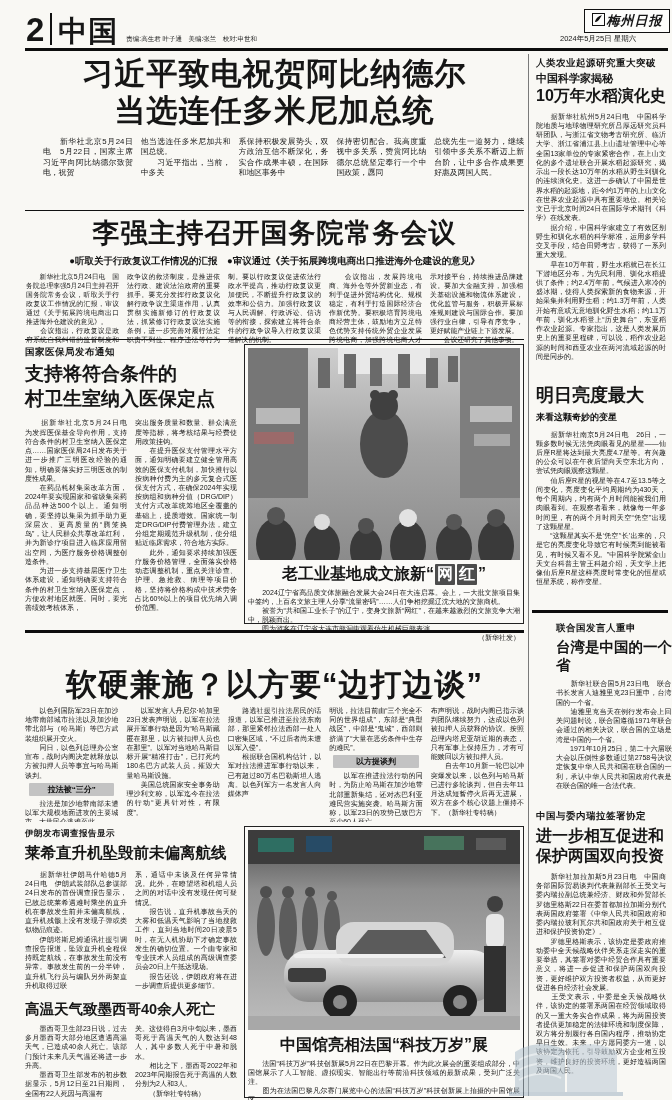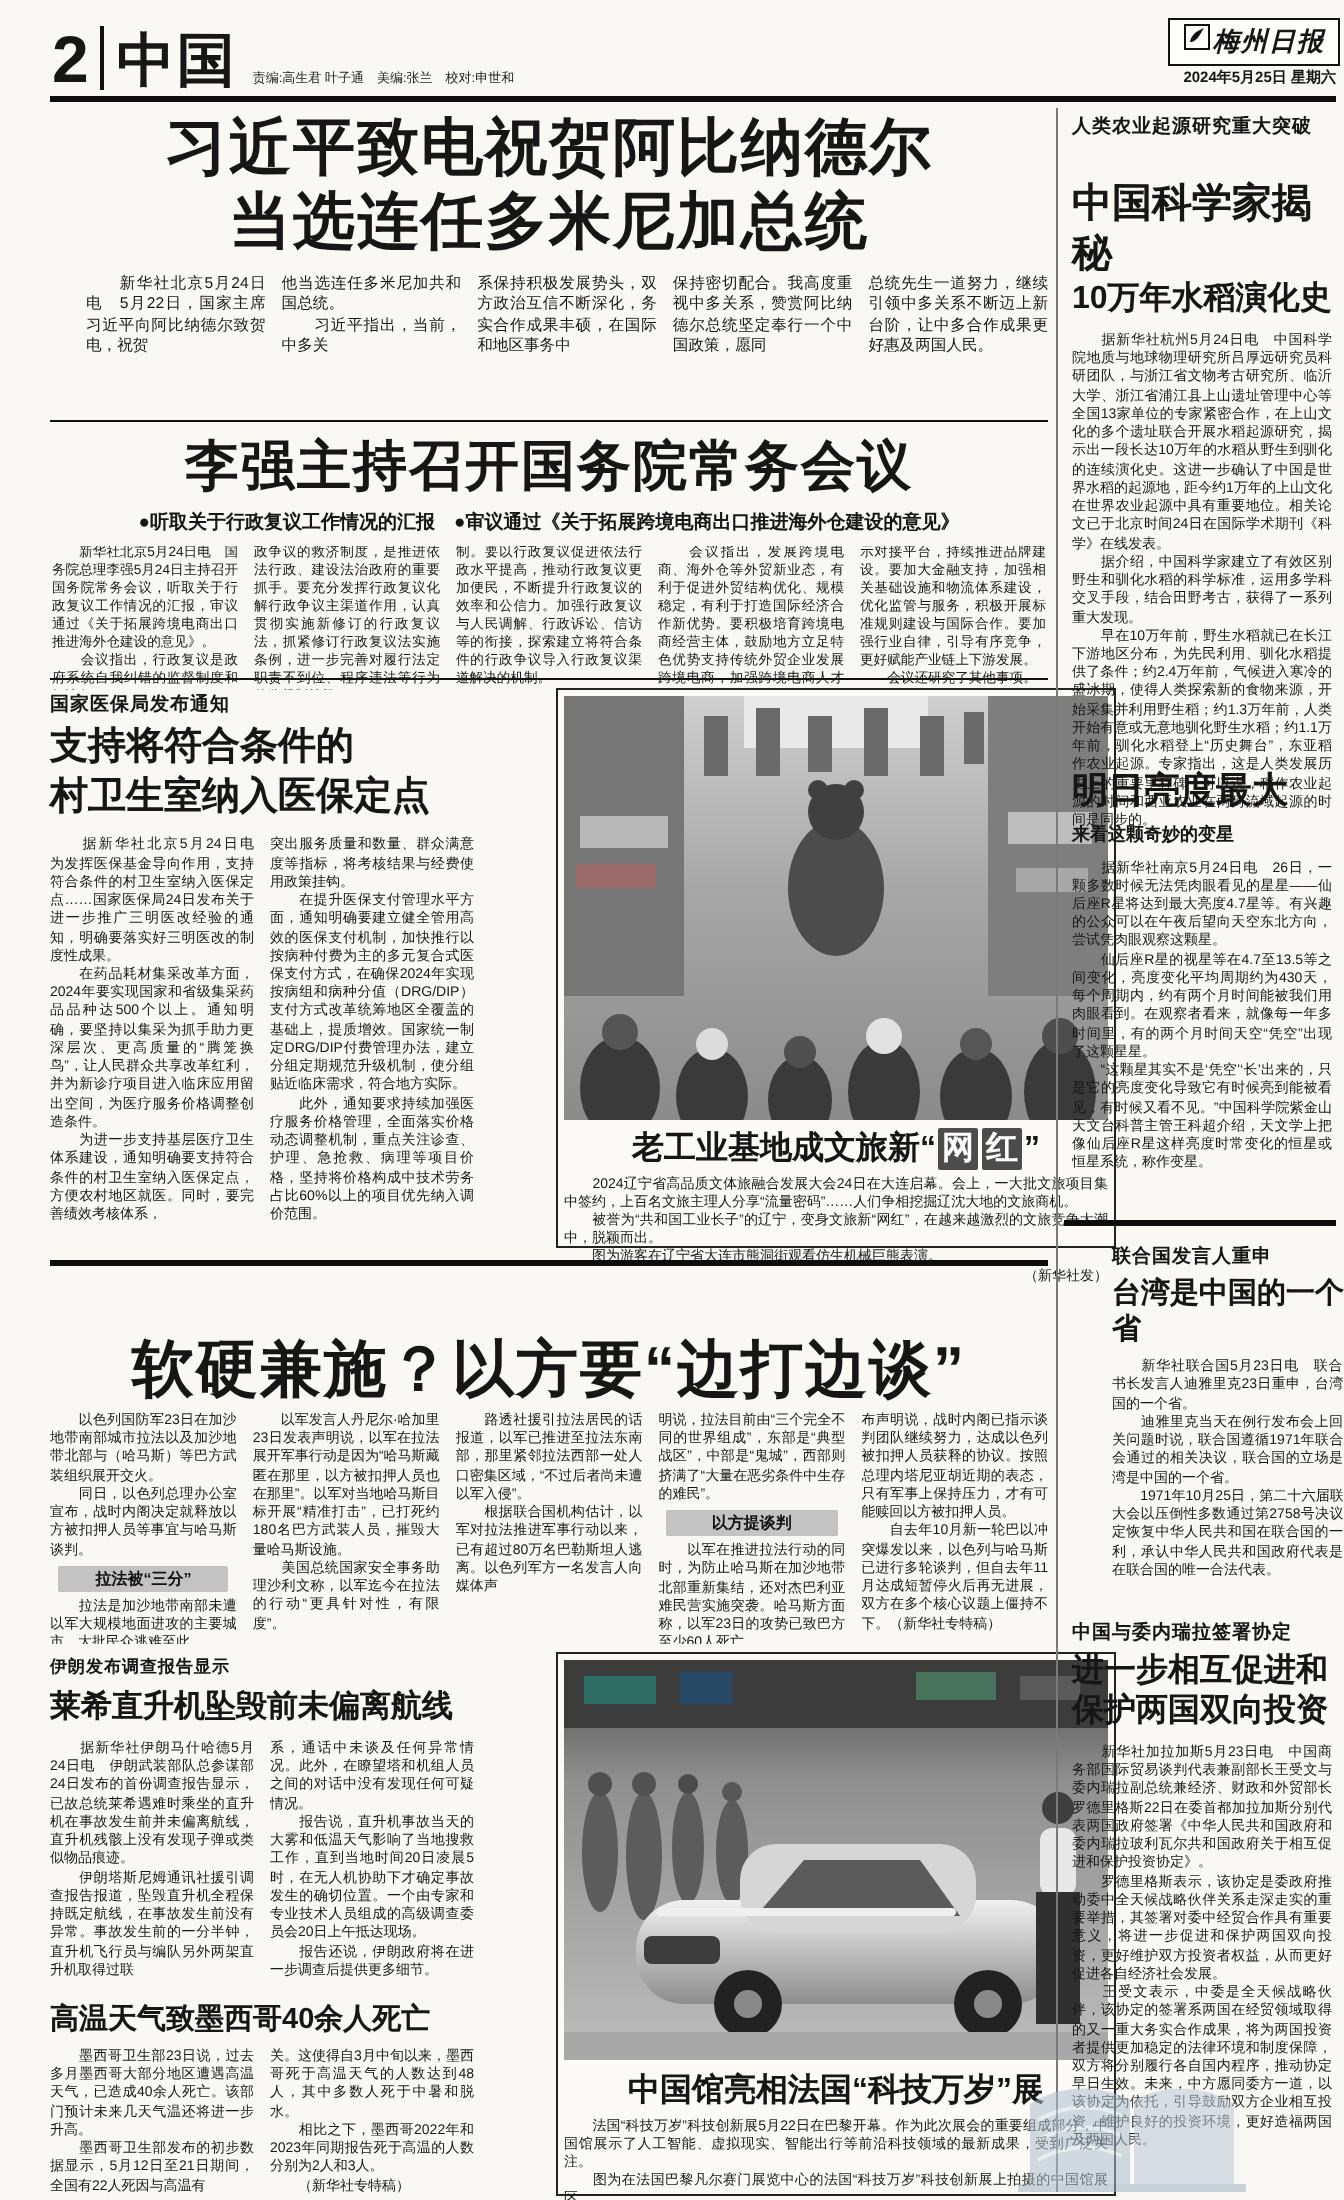--- a/index.html
+++ b/index.html
@@ -7,36 +7,36 @@
         font-family:"Liberation Sans","DejaVu Sans",sans-serif;color:#161616;overflow:hidden;}
   .abs{position:absolute;}
   
   .hdr-left{left:26px;top:8px;width:360px;height:38px;display:flex;align-items:flex-end;}
   .pageno{font-size:33px;font-weight:900;line-height:1;}
   .vbar{width:2px;height:32px;background:#111;margin:0 6px 1px 6px;}
   .section-title{font-size:29px;font-weight:900;line-height:1;letter-spacing:1px;}
   .hdr-credits{font-size:6.5px;color:#222;margin:0 0 2px 8px;white-space:nowrap;}
   .masthead{left:584px;top:9px;width:84px;height:22px;border:1px solid #111;display:flex;align-items:center;justify-content:center;gap:2px;background:#fdfdfb;}
   .masthead-title{font-family:"Liberation Serif","DejaVu Serif",serif;font-weight:bold;font-style:italic;font-size:13px;letter-spacing:1px;}
-  .issue-date{left:560px;top:34px;width:108px;text-align:right;font-size:7.5px;font-weight:bold;}
+  .issue-date{left:560px;top:34px;width:108px;text-align:left;font-size:7.5px;font-weight:normal;}
   .rule-main{left:25px;top:48px;width:643px;height:3px;background:#0d0d0d;}
   
   .kicker{font-size:9.5px;font-weight:bold;letter-spacing:.5px;}
   .h-xl{font-weight:900;text-align:center;letter-spacing:1px;}
   .cols{display:flex;gap:8px;}
   .cols>div{flex:1;overflow:hidden;}
   .bt{font-size:7px;line-height:1.32;text-align:justify;overflow:hidden;}
   .bt .p{margin:0;}
   .cap{font-size:7px;line-height:1.3;text-align:justify;}
   .subbox{background:#c3c3c3;color:#111;font-weight:bold;font-size:8px;text-align:center;
           margin:3px 4px;padding:1px 0;border-radius:1px;}
   .credit{text-align:right;font-size:7px;}
   
   .lq-box{left:25px;top:210px;width:499px;height:128px;border-top:1.5px solid #111;border-bottom:1.5px solid #111;}
-  .photo-box{border:1px solid #222;background:#fbfaf7;padding:3px;box-sizing:border-box;margin-left:34px;}
+  .photo-box{border:1px solid #222;background:#fbfaf7;padding:3px;box-sizing:border-box;}
   .photo{width:100%;background:#9a9a9a;overflow:hidden;}
   .rule-thick{background:#0d0d0d;height:3px;}
   .vdiv{left:528px;top:54px;width:1px;height:1042px;background:#7a7a7a;}
   .rev-box{display:inline-block;background:#4c4c4c;color:#fff;padding:0 2px;margin:0 1px;border-radius:1px;}
   .rc-head{font-weight:900;line-height:1.25;}
   .wm{opacity:.55;pointer-events:none;}
 </style>
 </head>
 <body>
 
@@ -299,21 +299,21 @@
         <div class="p">　　法国“科技万岁”科技创新展5月22日在巴黎开幕。作为此次展会的重要组成部分，中国馆展示了人工智能、虚拟现实、智能出行等前沿科技领域的最新成果，受到广泛关注。</div>
         <div class="p">　　图为在法国巴黎凡尔赛门展览中心的法国“科技万岁”科技创新展上拍摄的中国馆展区。</div>
       </div>
 
   </div>
 
   <div class="abs vdiv"></div>
 
   <div class="abs" style="left:536px;top:57px;width:130px;">
     <div class="kicker">人类农业起源研究重大突破</div>
-    <div class="rc-head" style="font-size:20px;margin-top:20px;">中国科学家揭秘</div>
+    <div class="rc-head" style="font-size:11px;margin-top:2px;">中国科学家揭秘</div>
     <div class="rc-head" style="font-size:16px;">10万年水稻演化史</div>
     <div class="bt" style="margin-top:6px;height:252px;">
         <div class="p">　　据新华社杭州5月24日电　中国科学院地质与地球物理研究所吕厚远研究员科研团队，与浙江省文物考古研究所、临沂大学、浙江省浦江县上山遗址管理中心等全国13家单位的专家紧密合作，在上山文化的多个遗址联合开展水稻起源研究，揭示出一段长达10万年的水稻从野生到驯化的连续演化史。这进一步确认了中国是世界水稻的起源地，距今约1万年的上山文化在世界农业起源中具有重要地位。相关论文已于北京时间24日在国际学术期刊《科学》在线发表。</div>
         <div class="p">　　据介绍，中国科学家建立了有效区别野生和驯化水稻的科学标准，运用多学科交叉手段，结合田野考古，获得了一系列重大发现。</div>
         <div class="p">　　早在10万年前，野生水稻就已在长江下游地区分布，为先民利用、驯化水稻提供了条件；约2.4万年前，气候进入寒冷的盛冰期，使得人类探索新的食物来源，开始采集并利用野生稻；约1.3万年前，人类开始有意或无意地驯化野生水稻；约1.1万年前，驯化水稻登上“历史舞台”，东亚稻作农业起源。专家指出，这是人类发展历史上的重要里程碑，可以说，稻作农业起源的时间和西亚农业在两河流域起源的时间是同步的。</div>
       </div>
   </div>
 
   <div class="abs" style="left:536px;top:384px;width:130px;">
     <div class="rc-head" style="font-size:18px;">明日亮度最大</div>

